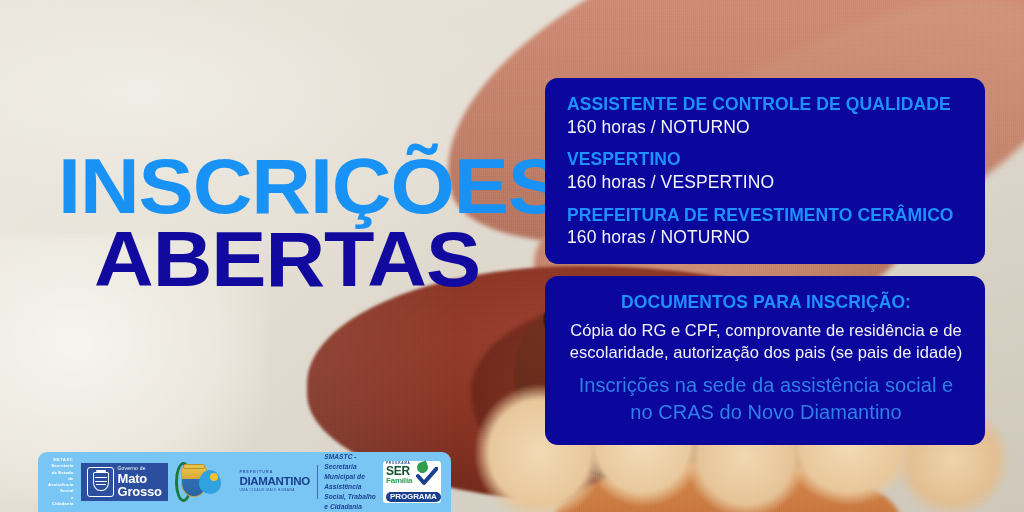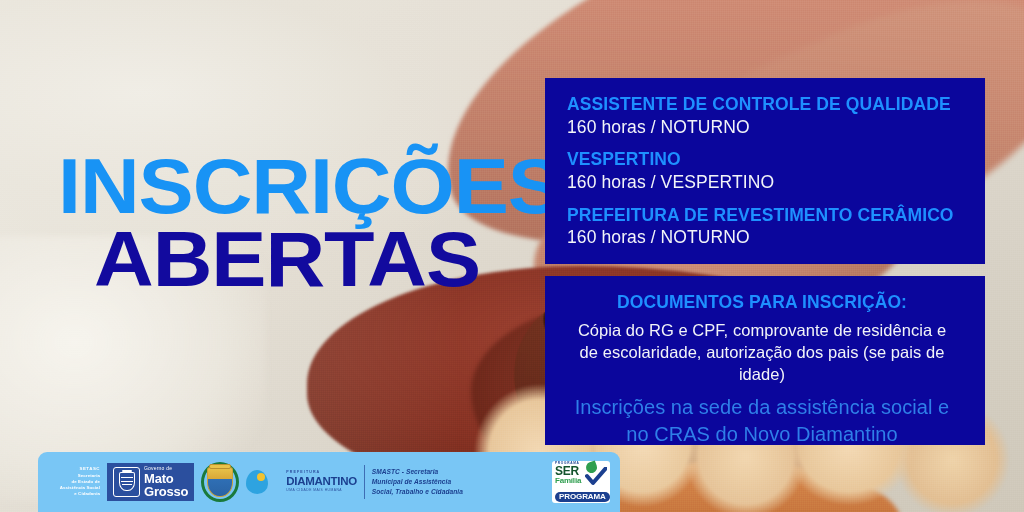--- a/index.html
+++ b/index.html
@@ -122,21 +122,22 @@
     white-space:nowrap;
     display:block;
   }
   .hl-1 { color:#1893f5; }
   .hl-2 { color:#120a9e; margin-left:36px; margin-top:4px; }
 
   
   .panel {
     position:absolute; z-index:6;
     background:#0b069c;
-    padding:16px 28px 16px 22px;
+    padding:16px 20px 16px 22px;
+    border-radius:13px;
   }
   #panel-courses { left:545px; top:78px; width:440px; height:186px; }
   #panel-docs    { left:545px; top:276px; width:440px; height:169px;text-align:center; }
 
   .course { margin-bottom:11px; }
   .course:last-child { margin-bottom:0; }
   .course-title {
     color:#1e90ff; font-weight:bold; font-size:17.5px;
     letter-spacing:.1px; line-height:1.18;
   }
@@ -151,21 +152,21 @@
   .docs-body {
     color:#f2f4f8; font-size:16.5px; line-height:1.34; letter-spacing:.05px;
   }
   .docs-note {
     color:#2f7fe8; font-size:20px; line-height:1.34; margin-top:9px;
     letter-spacing:.05px;
   }
 
   
   #footer-bar {
-    position:absolute; left:38px; top:452px; width:582px; height:60px;
+    position:absolute; left:38px; top:452px; width:413px; height:60px;
     background:#79c6f5; border-radius:9px 9px 0 0; z-index:7;
     display:flex; align-items:center; padding:0 10px; gap:7px;
   }
   .setasc-text {
     color:#ffffff; font-size:4.4px; font-weight:bold; text-align:right;
     line-height:1.42; letter-spacing:.1px; width:52px;
   }
   .setasc-text .t0 { letter-spacing:.5px; }
 
   .mt-logo {

